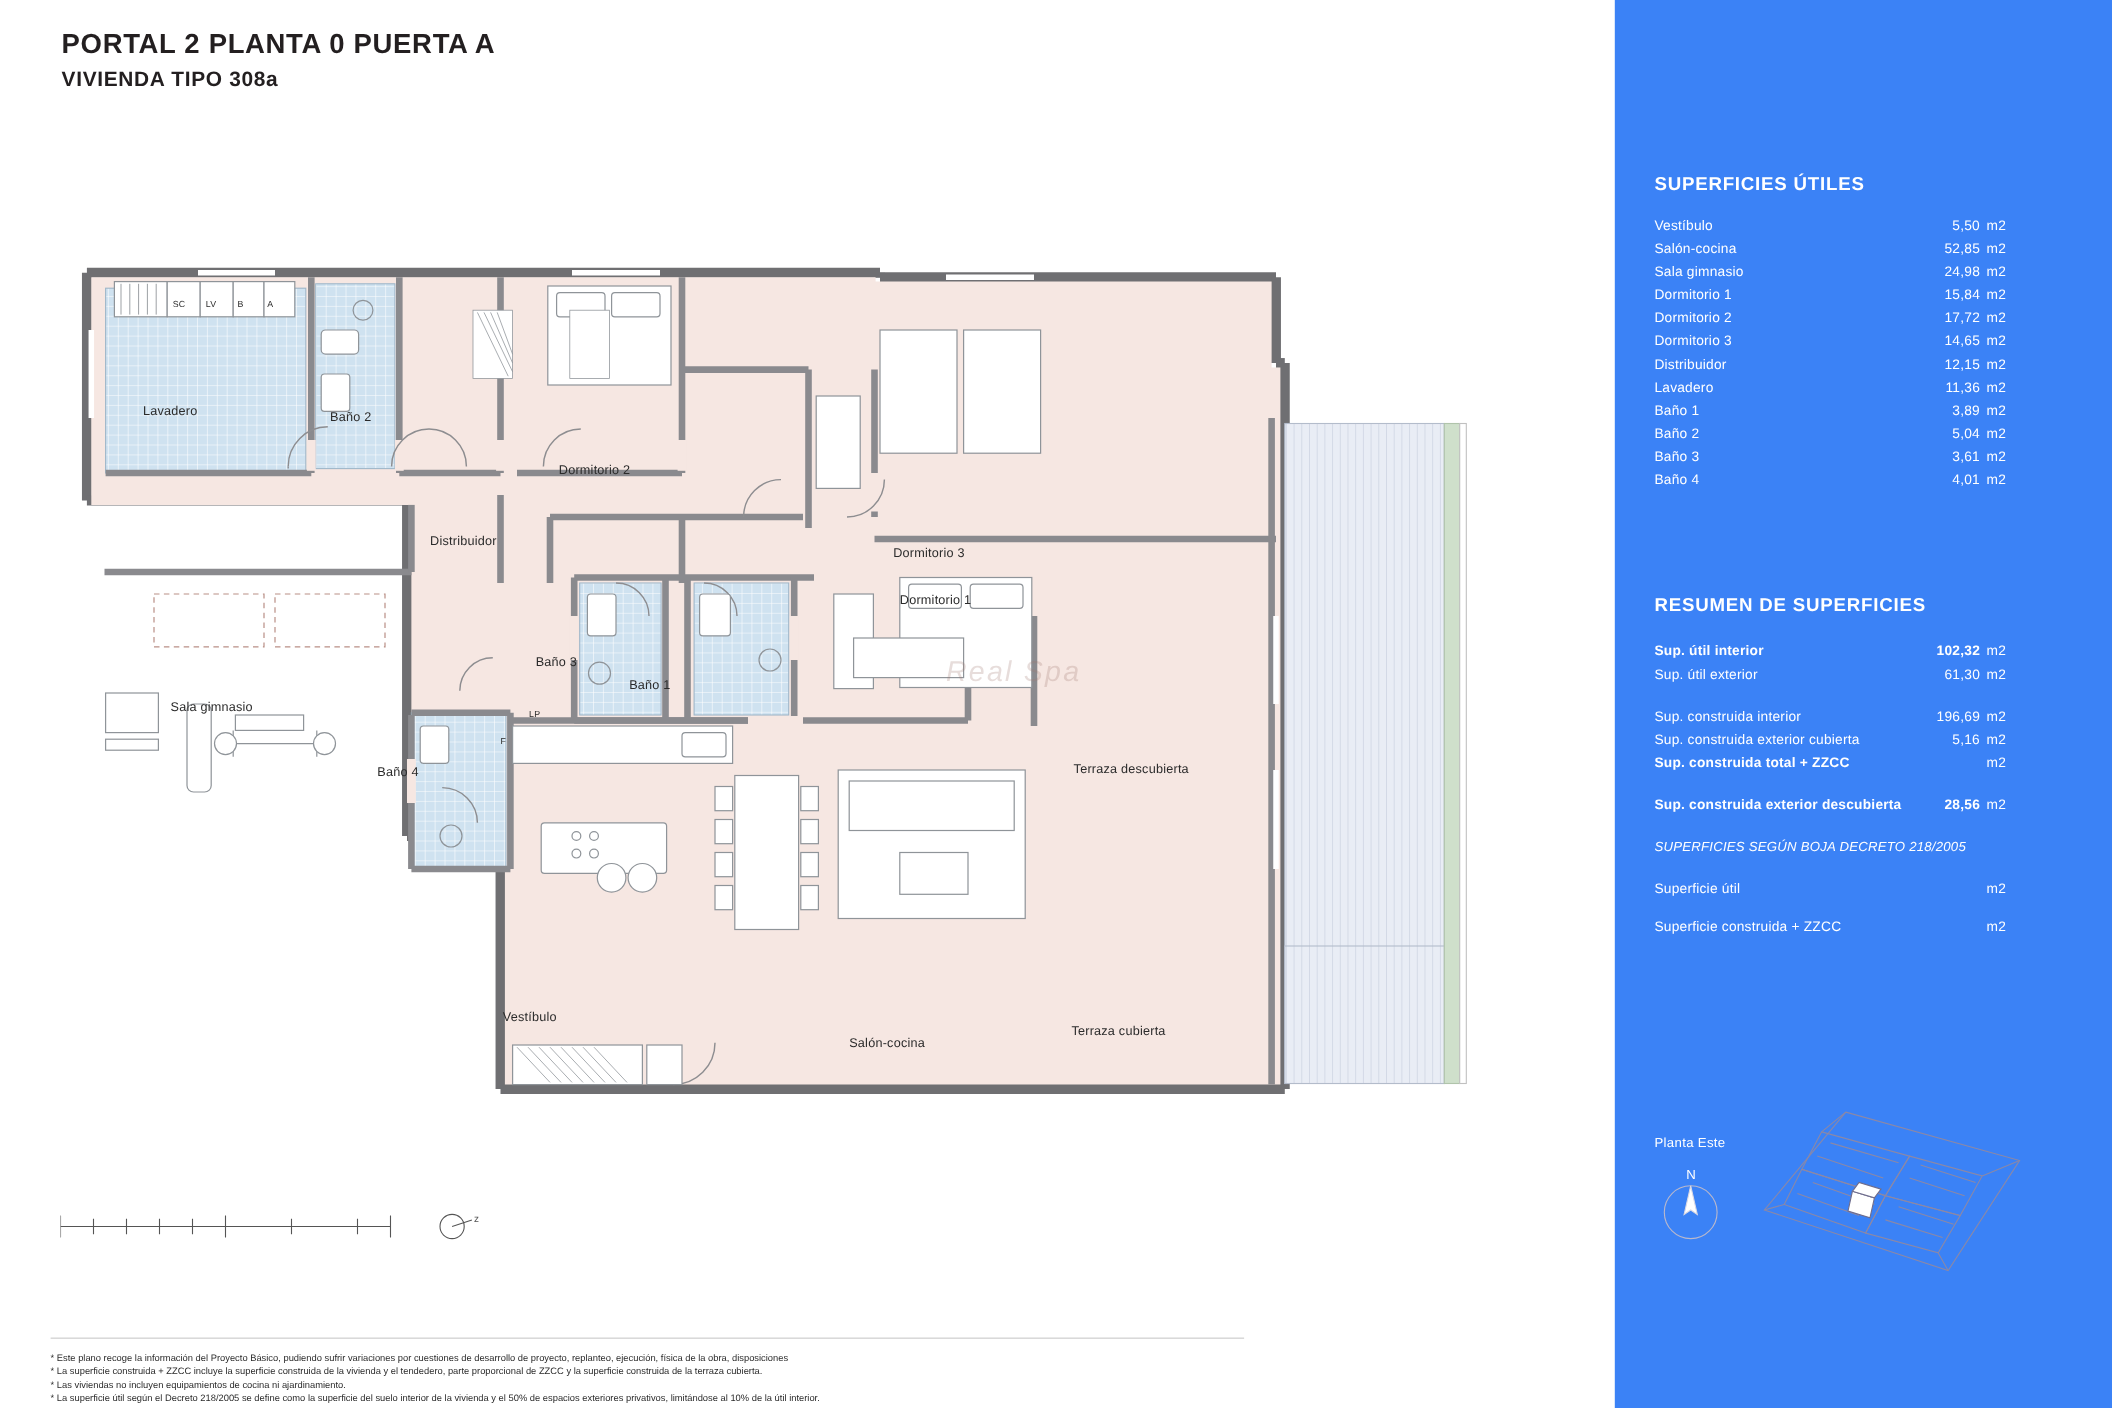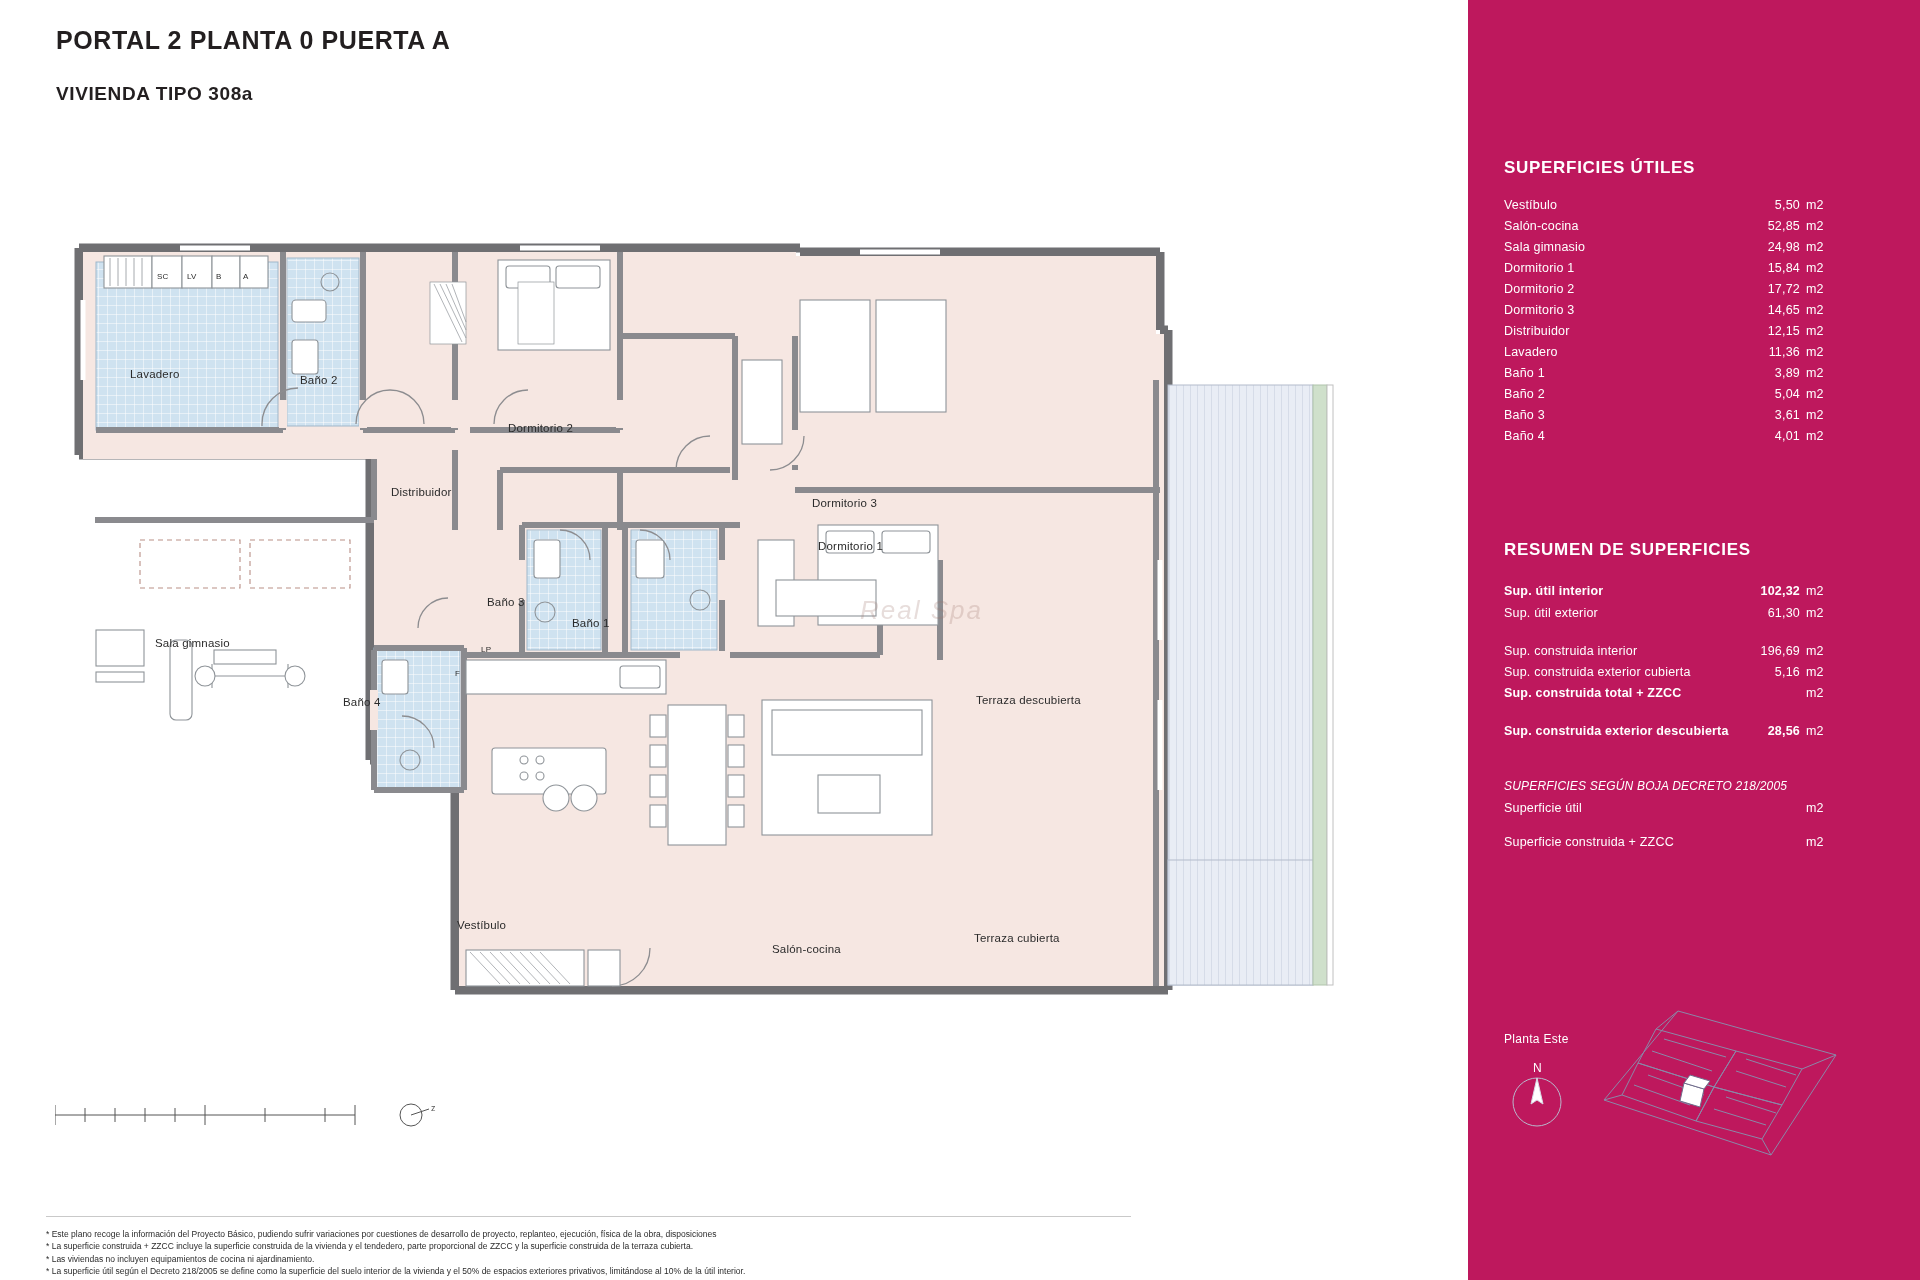--- a/index.html
+++ b/index.html
@@ -6,42 +6,42 @@
   body{
     width:1920px;height:1280px;
     background:#ffffff;
     font-family:"Liberation Sans", sans-serif;
     overflow:hidden;
     position:relative;
   }
   
   .side-panel{
     position:absolute;top:0;right:0;width:452px;height:1280px;
-    background:#be185d;
+    background:#3b82f6;
   }
   .side-inner{position:absolute;inset:0;color:#ffffff;}
   .sp-title{
     position:absolute;font-size:17px;font-weight:bold;letter-spacing:.7px;
   }
   .sp-row{position:absolute;left:36px;width:330px;font-size:12.5px;letter-spacing:.2px;}
   .sp-row .lbl{position:absolute;left:0;top:0;white-space:nowrap;}
   .sp-row .val{position:absolute;right:34px;top:0;text-align:right;white-space:nowrap;}
   .sp-row .unit{position:absolute;right:0;top:0;width:28px;text-align:left;}
   .sp-row.bold .lbl,.sp-row.bold .val{font-weight:bold;}
-  .sp-ital{position:absolute;left:36px;font-size:12px;font-style:italic;letter-spacing:.2px;margin-top:16px;}
+  .sp-ital{position:absolute;left:36px;font-size:12px;font-style:italic;letter-spacing:.2px;}
   .planta-baja-label{position:absolute;font-size:12px;letter-spacing:.3px;}
   
   .compass{position:absolute;}
   .compass svg{display:block;}
   
   .hdr-title{
     position:absolute;left:56px;top:26px;font-size:25px;font-weight:bold;letter-spacing:.6px;color:#231f20;
   }
   .hdr-sub{
-    position:absolute;left:56px;top:62px;font-size:19px;font-weight:bold;letter-spacing:.6px;color:#231f20;margin-top:21px;
+    position:absolute;left:56px;top:62px;font-size:19px;font-weight:bold;letter-spacing:.6px;color:#231f20;
   }
   
   .notes{
     position:absolute;left:46px;top:1228px;width:1100px;font-size:8.5px;color:#2b2b2b;line-height:1.45;
   }
   .notes div{white-space:nowrap;}
   .sep-line{position:absolute;left:46px;top:1216px;width:1085px;height:1px;background:#c9c9c9;}
   
   .plan{position:absolute;left:0;top:0;width:1468px;height:1280px;}
   .room-label{

